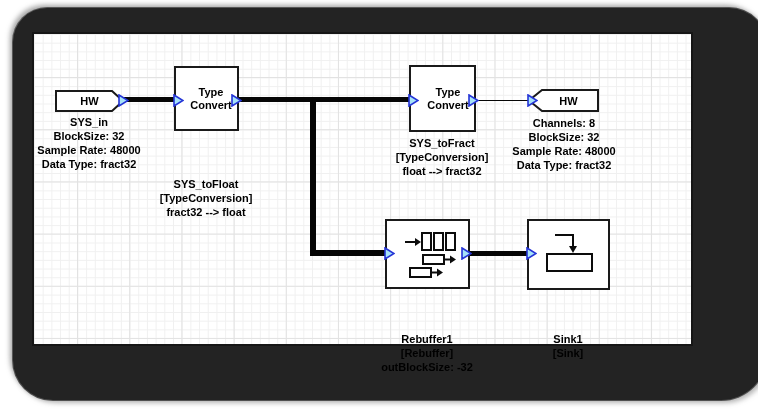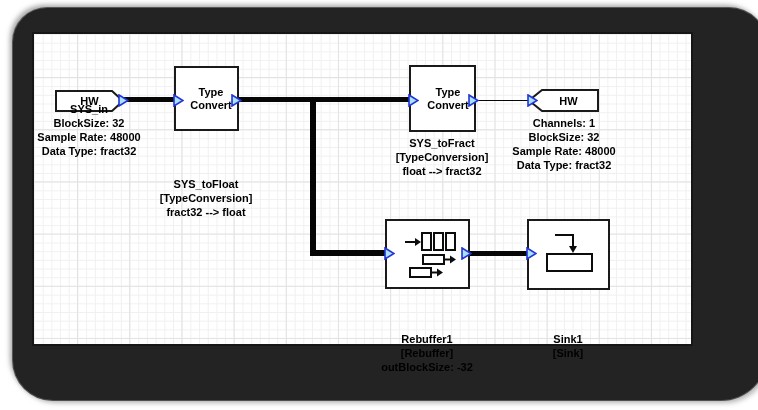--- a/index.html
+++ b/index.html
@@ -43,21 +43,21 @@
     <div class="wire" style="left:276px;top:216px;width:80px;height:6px;"></div>
     <div class="wire" style="left:440px;top:66px;width:57px;height:1px;"></div>
     <div class="wire" style="left:432px;top:217px;width:64px;height:5px;"></div>
 
     <div class="abs" style="left:21px;top:56px;width:69px;height:22px;">
       <svg width="69" height="22" viewBox="0 0 69 22">
         <polygon points="1,1 57,1 68,11 57,21 1,21" fill="#ffffff" stroke="#1a1a1a" stroke-width="2"></polygon>
       </svg>
       <div class="hwtext">HW</div>
     </div>
-    <div class="label-stack" style="left:-15px;top:68px;width:140px;">
+    <div class="label-stack" style="left:-15px;top:81px;width:140px;">
       <div>SYS_in</div>
       <div>BlockSize: 32</div>
       <div>Sample Rate: 48000</div>
       <div>Data Type: fract32</div>
     </div>
 
     <div class="box" style="left:140px;top:32px;width:65px;height:65px;">
       <div class="blocktitle" style="width:52px;">Type Convert</div>
     </div>
     <div class="label-stack" style="left:97px;top:101px;width:150px;margin-top:42px;">
@@ -75,21 +75,21 @@
       <div>float --&gt; fract32</div>
     </div>
 
     <div class="abs" style="left:494px;top:55px;width:71px;height:23px;">
       <svg width="71" height="23" viewBox="0 0 71 23">
         <polygon points="14,1 70,1 70,22 14,22 1,11.5" fill="#ffffff" stroke="#1a1a1a" stroke-width="2"></polygon>
       </svg>
       <div class="hwtext" style="padding-left:10px;box-sizing:border-box;">HW</div>
     </div>
     <div class="label-stack" style="left:460px;top:82px;width:140px;">
-      <div>Channels: 1</div>
+      <div>Channels: 8</div>
       <div>BlockSize: 32</div>
       <div>Sample Rate: 48000</div>
       <div>Data Type: fract32</div>
     </div>
 
     <div class="box" style="left:351px;top:185px;width:85px;height:70px;">
       <svg width="81" height="66" viewBox="0 0 81 66">
         <g stroke="#0c0c0c" stroke-width="2" fill="none">
           <line x1="18" y1="21" x2="28" y2="21"></line>
           <rect x="35" y="12" width="9" height="17"></rect>

